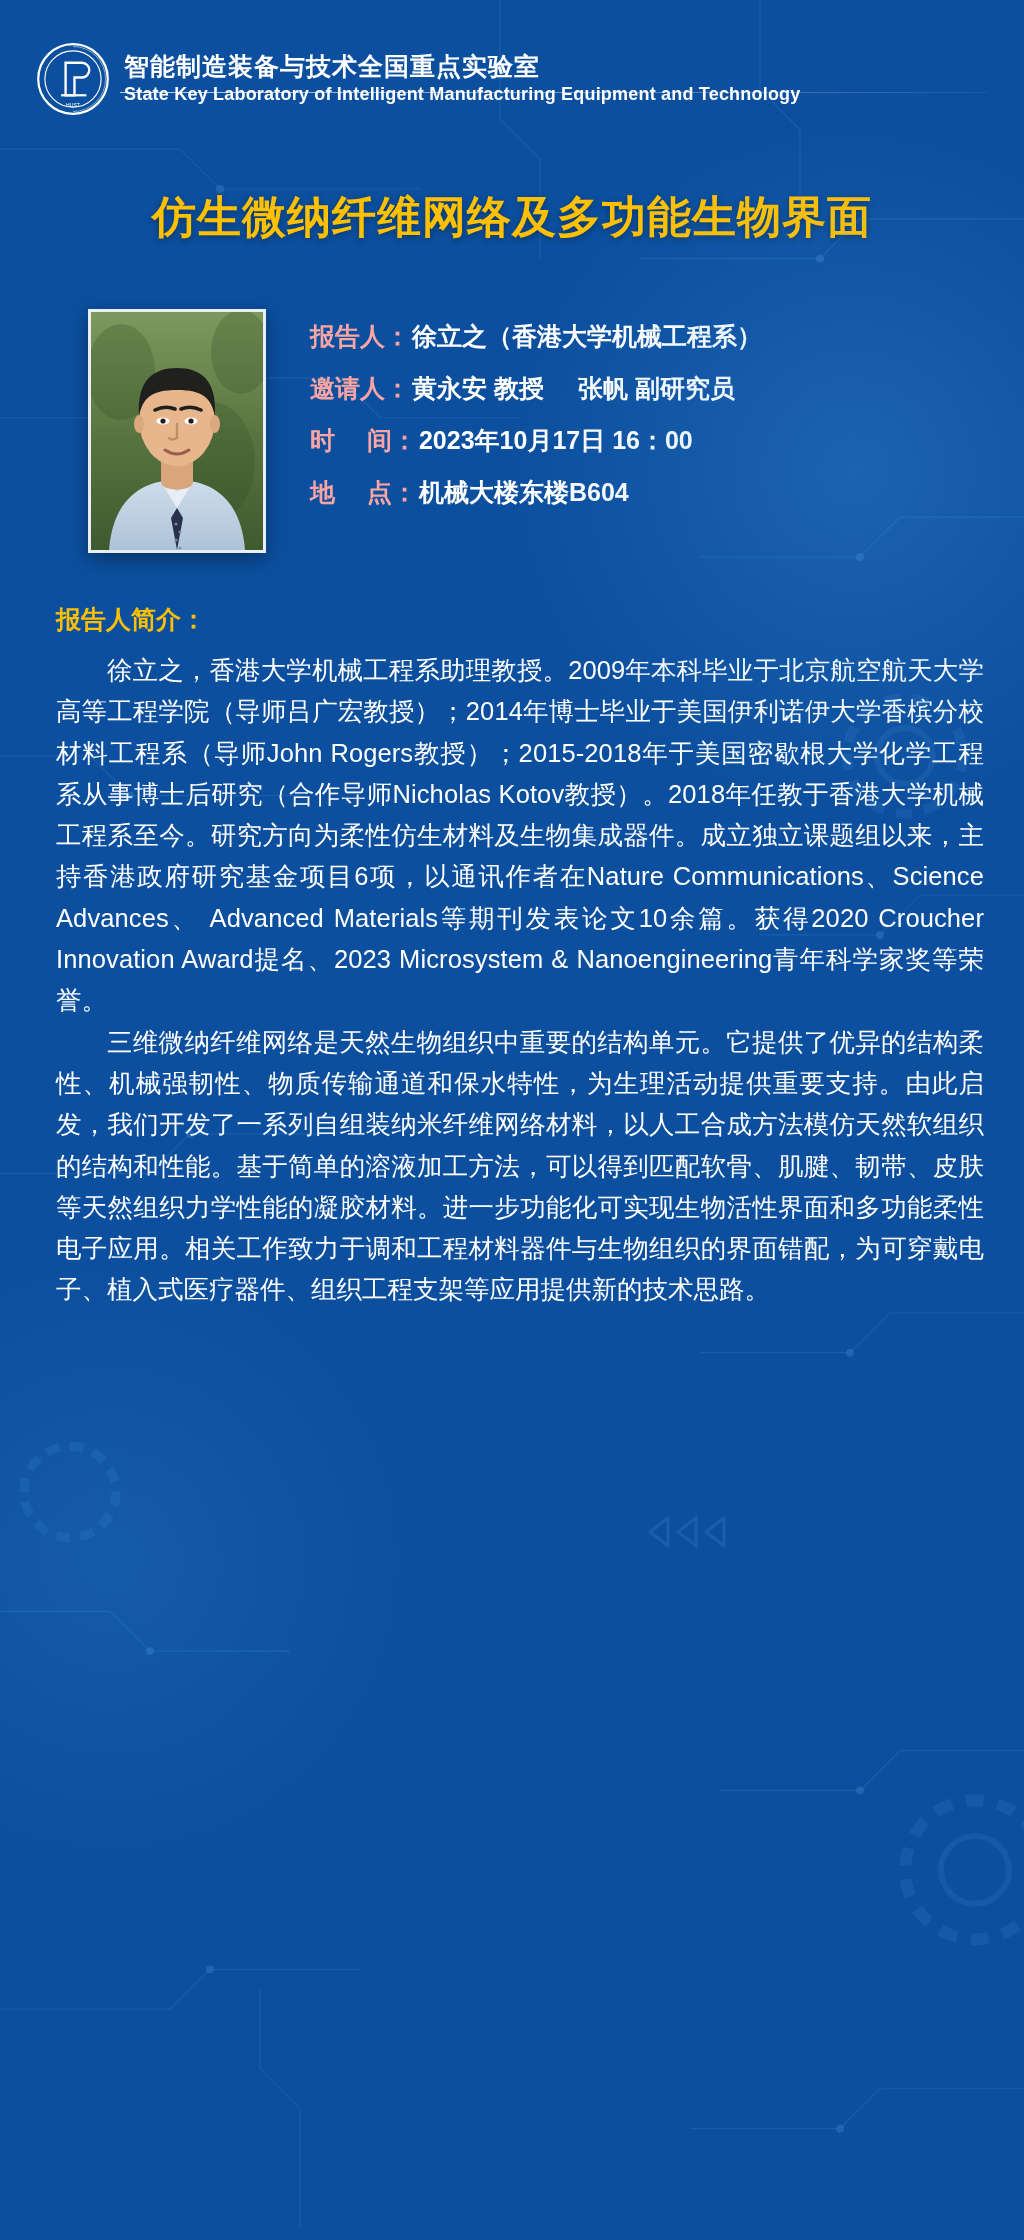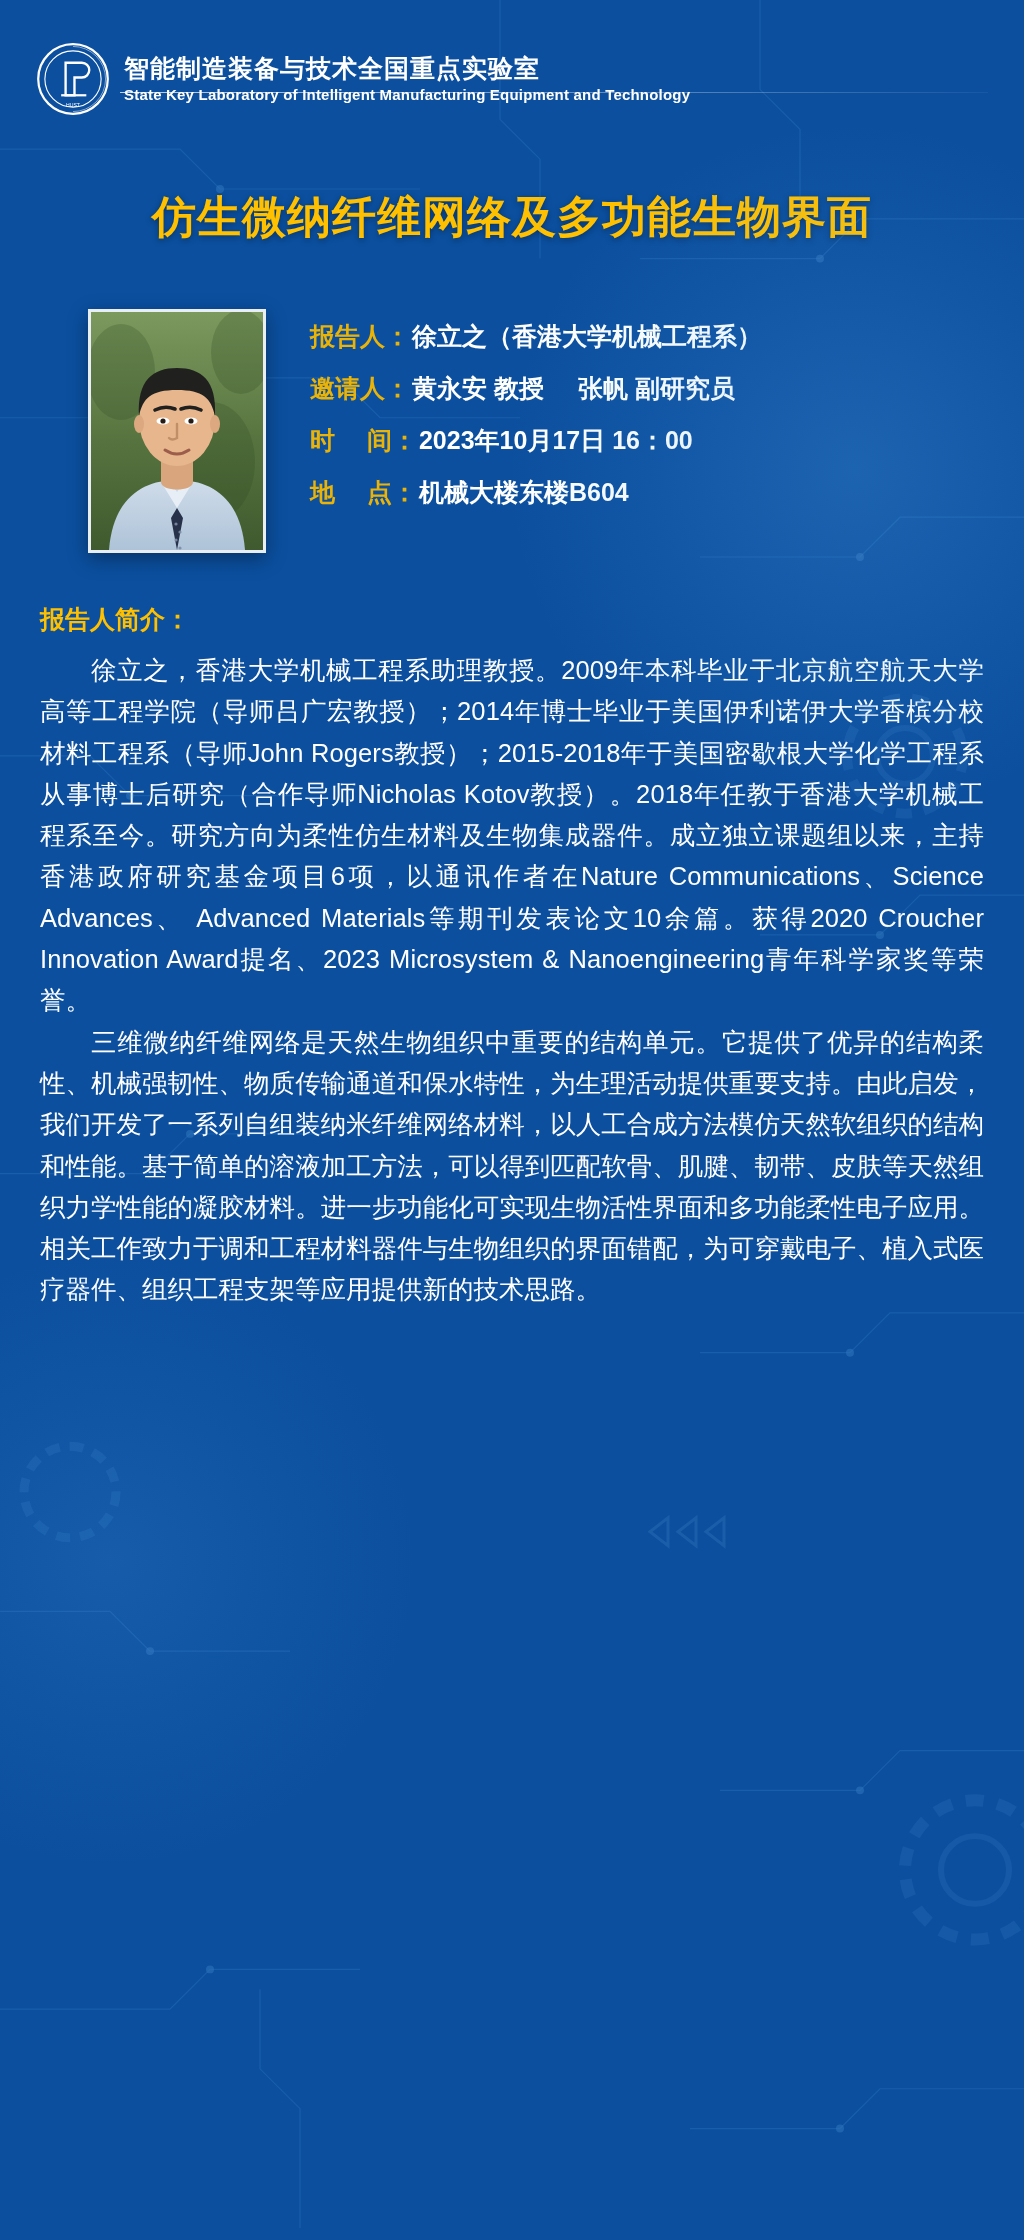--- a/index.html
+++ b/index.html
@@ -71,21 +71,21 @@
   }
   .lab-name-cn {
     color: #ffffff;
     font-size: 25px;
     font-weight: bold;
     letter-spacing: 1px;
     line-height: 1.1;
   }
   .lab-name-en {
     color: #ffffff;
-    font-size: 15px;
+    font-size: 18px;
     font-weight: bold;
     letter-spacing: 0.2px;
     line-height: 1.15;
   }
   .header-rule {
     position: absolute;
     left: 120px;
     right: 36px;
     top: 92px;
     height: 1px;
@@ -130,34 +130,34 @@
     padding-top: 12px;
   }
   .meta-row {
     display: flex;
     align-items: baseline;
     font-size: 25px;
     font-weight: bold;
     line-height: 1.2;
   }
   .meta-label {
-    color: #eab308;
+    color: #fca5a5;
     white-space: pre;
     margin-right: 2px;
   }
   .meta-value {
     color: #ffffff;
   }
   .meta-value.second {
     margin-left: 34px;
   }
 
   
   .section {
-    padding: 0 40px 0 40px;
+    padding: 0 40px 0 56px;
   }
   .section-heading {
     color: #ffc000;
     font-size: 25px;
     font-weight: bold;
     margin: 46px 0 14px 0;
   }
   .section-body {
     color: #ffffff;
     font-size: 25.5px;

